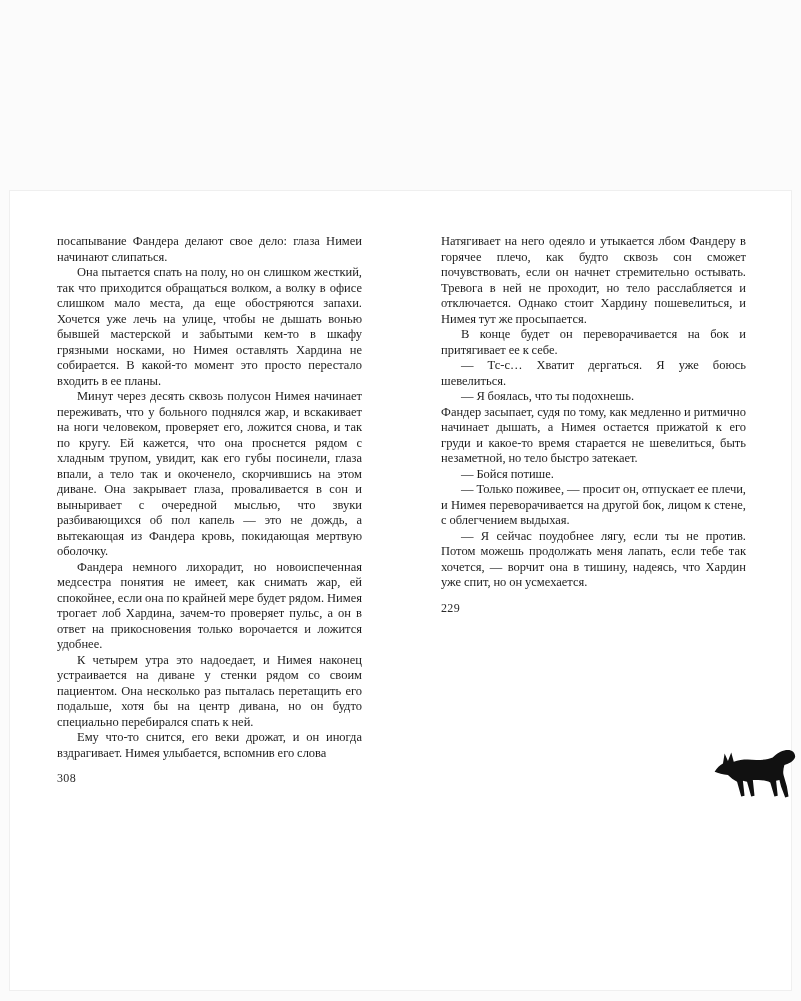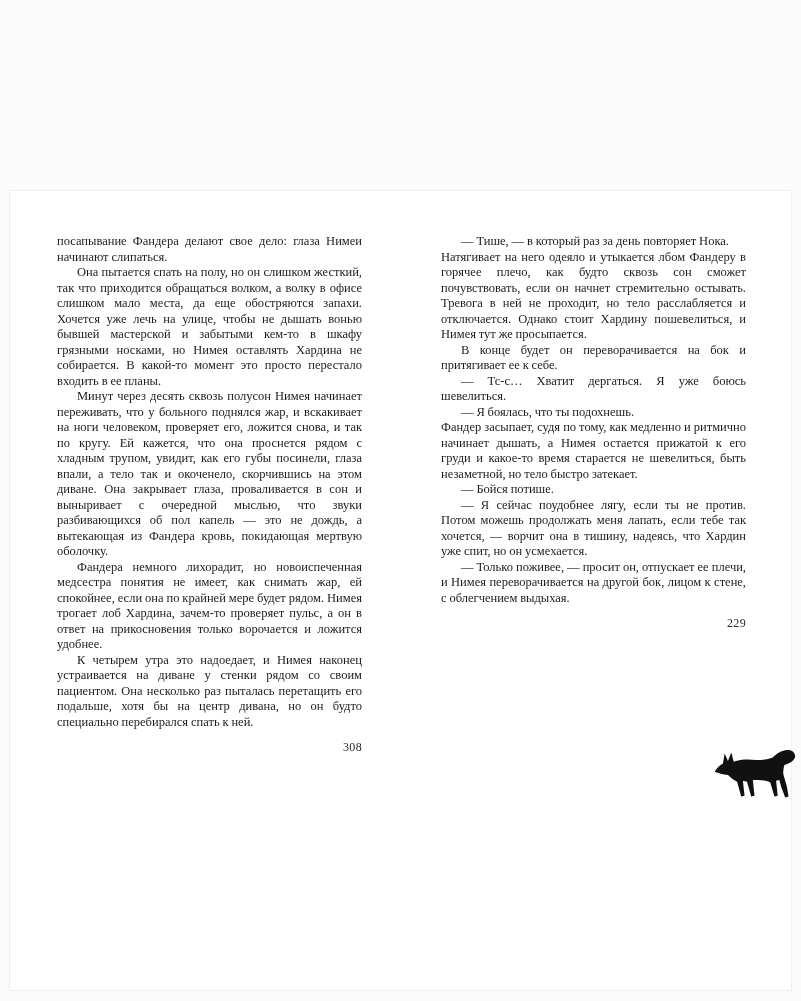--- a/index.html
+++ b/index.html
@@ -50,21 +50,21 @@
     text-indent: 1.6em;
     hyphens: auto;
     -webkit-hyphens: auto;
     word-spacing: -0.02em;
   }
   .para.flush {
     text-indent: 0;
   }
   .page-number {
     margin-top: 10px;
-    text-align: right;
+    text-align: left;
     font-size: 12px;
     letter-spacing: 0.03em;
     color: #2a2a2a;
   }
   .wolf {
     position: absolute;
     left: 713px;
     top: 749px;
     width: 83px;
     height: 52px;
@@ -84,35 +84,35 @@
 
   <div class="spread">
 
     <section class="page">
       <div class="text-block">
         <p class="para flush">посапывание Фандера делают свое дело: глаза Нимеи начинают слипаться.</p>
         <p class="para">Она пытается спать на полу, но он слишком жесткий, так что приходится обращаться волком, а волку в офисе слишком мало места, да еще обостряются запахи. Хочется уже лечь на улице, чтобы не дышать вонью бывшей мастерской и забытыми кем-то в шкафу грязными носками, но Нимея оставлять Хардина не собирается. В какой-то момент это просто перестало входить в ее планы.</p>
         <p class="para">Минут через десять сквозь полусон Нимея начинает переживать, что у больного поднялся жар, и вскакивает на ноги человеком, проверяет его, ложится снова, и так по кругу. Ей кажется, что она проснется рядом с хладным трупом, увидит, как его губы посинели, глаза впали, а тело так и окоченело, скорчившись на этом диване. Она закрывает глаза, проваливается в сон и выныривает с очередной мыслью, что звуки разбивающихся об пол капель — это не дождь, а вытекающая из Фандера кровь, покидающая мертвую оболочку.</p>
         <p class="para">Фандера немного лихорадит, но новоиспеченная медсестра понятия не имеет, как снимать жар, ей спокойнее, если она по крайней мере будет рядом. Нимея трогает лоб Хардина, зачем-то проверяет пульс, а он в ответ на прикосновения только ворочается и ложится удобнее.</p>
         <p class="para">К четырем утра это надоедает, и Нимея наконец устраивается на диване у стенки рядом со своим пациентом. Она несколько раз пыталась перетащить его подальше, хотя бы на центр дивана, но он будто специально перебирался спать к ней.</p>
+        <p class="para">Ему что-то снится, его веки дрожат, и он иногда вздрагивает. Нимея улыбается, вспомнив его слова</p>
       </div>
       <div class="page-number">308</div>
     </section>
 
     <section class="page">
       <div class="text-block">
-        <p class="para">— Тише, — в который раз за день повторяет Нока.</p>
         <p class="para flush">Натягивает на него одеяло и утыкается лбом Фандеру в горячее плечо, как будто сквозь сон сможет почувствовать, если он начнет стремительно остывать. Тревога в ней не проходит, но тело расслабляется и отключается. Однако стоит Хардину пошевелиться, и Нимея тут же просыпается.</p>
         <p class="para">В конце будет он переворачивается на бок и притягивает ее к себе.</p>
         <p class="para">— Тс-с… Хватит дергаться. Я уже боюсь шевелиться.</p>
         <p class="para">— Я боялась, что ты подохнешь.</p>
         <p class="para flush">Фандер засыпает, судя по тому, как медленно и ритмично начинает дышать, а Нимея остается прижатой к его груди и какое-то время старается не шевелиться, быть незаметной, но тело быстро затекает.</p>
         <p class="para">— Бойся потише.</p>
+        <p class="para">— Только поживее, — просит он, отпускает ее плечи, и Нимея переворачивается на другой бок, лицом к стене, с облегчением выдыхая.</p>
         <p class="para">— Я сейчас поудобнее лягу, если ты не против. Потом можешь продолжать меня лапать, если тебе так хочется, — ворчит она в тишину, надеясь, что Хардин уже спит, но он усмехается.</p>
-        <p class="para">— Только поживее, — просит он, отпускает ее плечи, и Нимея переворачивается на другой бок, лицом к стене, с облегчением выдыхая.</p>
       </div>
       <div class="page-number">229</div>
     </section>
 
   </div>
 
   <div class="wolf">
     <svg viewBox="0 0 100 62" xmlns="http://www.w3.org/2000/svg" aria-hidden="true">
       <path fill="#111111" d="M2,27 C5,22 8,19 12,17 L14,5 L18,14 L22,4 L25,15
            C33,12 43,12 52,13 C61,13 67,12 72,10

